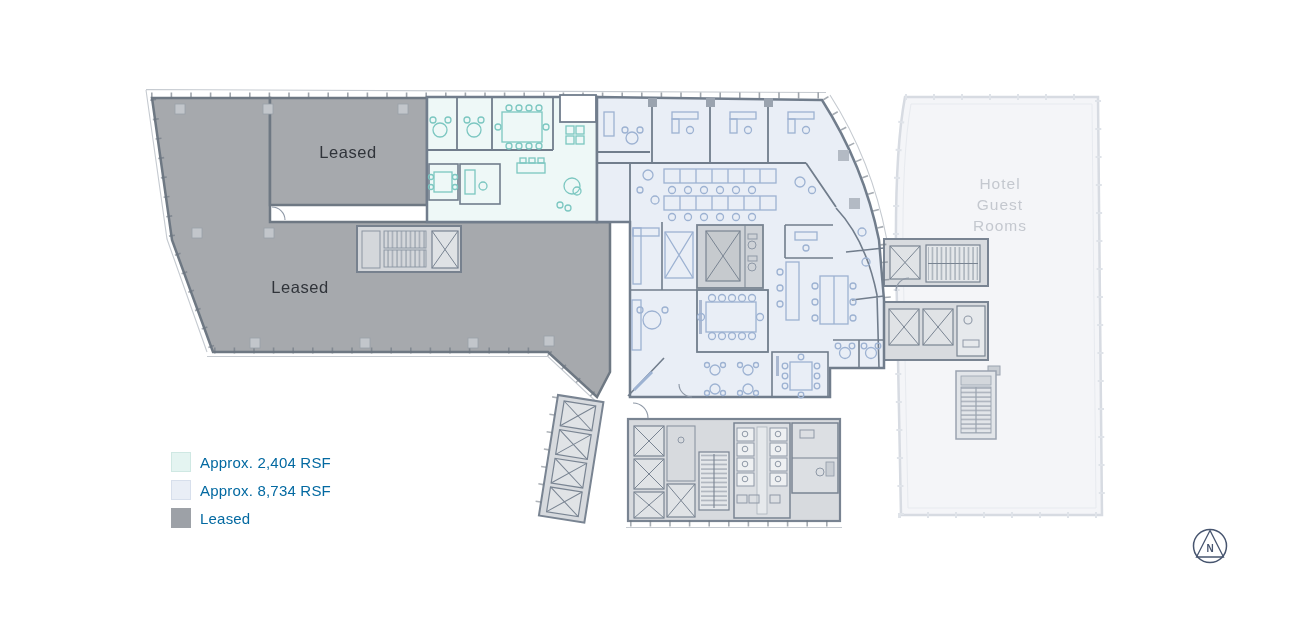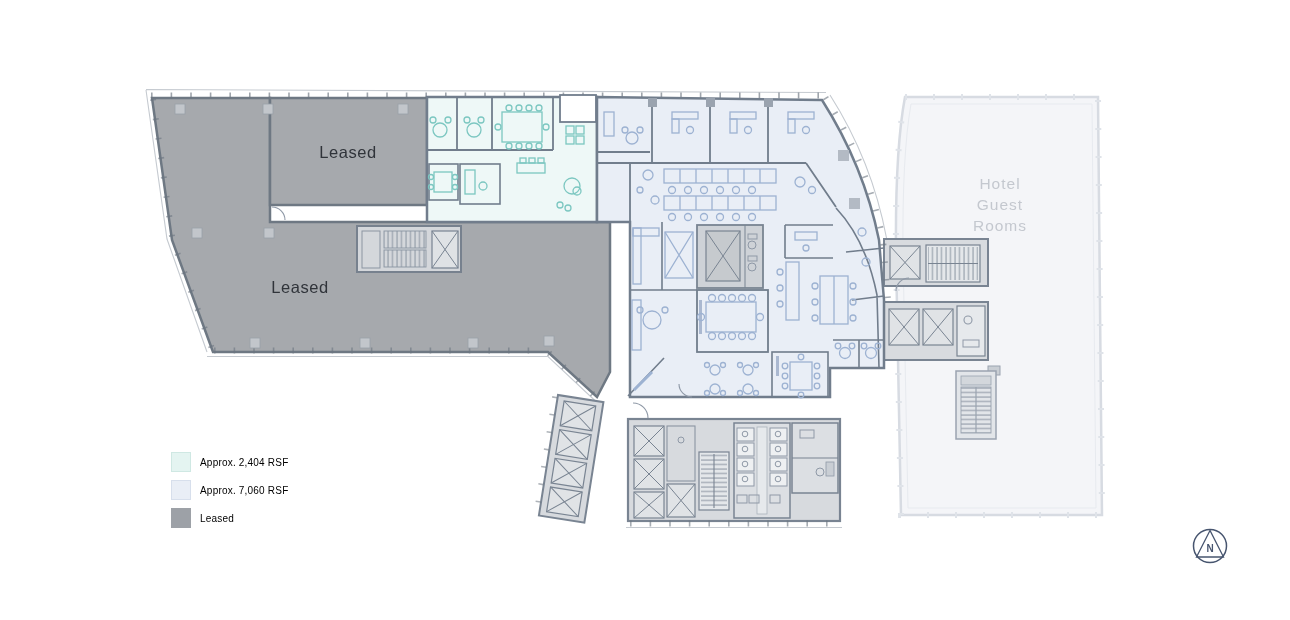--- a/index.html
+++ b/index.html
@@ -10,21 +10,21 @@
   .leased-lbl{font-size:16.5px;fill:#30343a;letter-spacing:.6px;}
   .hotel-lbl{font-size:15.5px;fill:#c4c8cf;letter-spacing:1px;}
   .north-lbl{font-size:10px;font-weight:bold;fill:#47556f;}
   
   .legend{position:absolute;left:171px;top:452px;}
   .legend-row{display:flex;align-items:center;margin-bottom:8px;height:20px;}
   .swatch{width:20px;height:20px;margin-right:9px;box-sizing:border-box;}
   .swatch-teal{background:#e4f4f1;border:1px solid #cfe8e3;}
   .swatch-blue{background:#e9eef6;border:1px solid #d7dfec;}
   .swatch-gray{background:#9da1a7;border:1px solid #9da1a7;}
-  .legend-label{font-size:10px;color:#000000;letter-spacing:.2px;}
+  .legend-label{font-size:15px;color:#0369a1;letter-spacing:.2px;}
 </style>
 </head>
 <body>
 
 <div class="stage">
 
 <svg width="1290" height="620" viewBox="0 0 1290 620">
   <defs>
     <pattern id="hatchV" width="4.5" height="8" patternUnits="userSpaceOnUse">
       <path d="M1 0 V8" stroke="#8b95a2" stroke-width="1"></path>
@@ -389,21 +389,21 @@
   </g>
 </svg>
 
 <div class="legend">
   <div class="legend-row">
     <span class="swatch swatch-teal"></span>
     <span class="legend-label">Approx. 2,404 RSF</span>
   </div>
   <div class="legend-row">
     <span class="swatch swatch-blue"></span>
-    <span class="legend-label">Approx. 7,060 RSF</span>
+    <span class="legend-label">Approx. 8,734 RSF</span>
   </div>
   <div class="legend-row">
     <span class="swatch swatch-gray"></span>
     <span class="legend-label">Leased</span>
   </div>
 </div>
 
 </div>
 
 </body></html>

